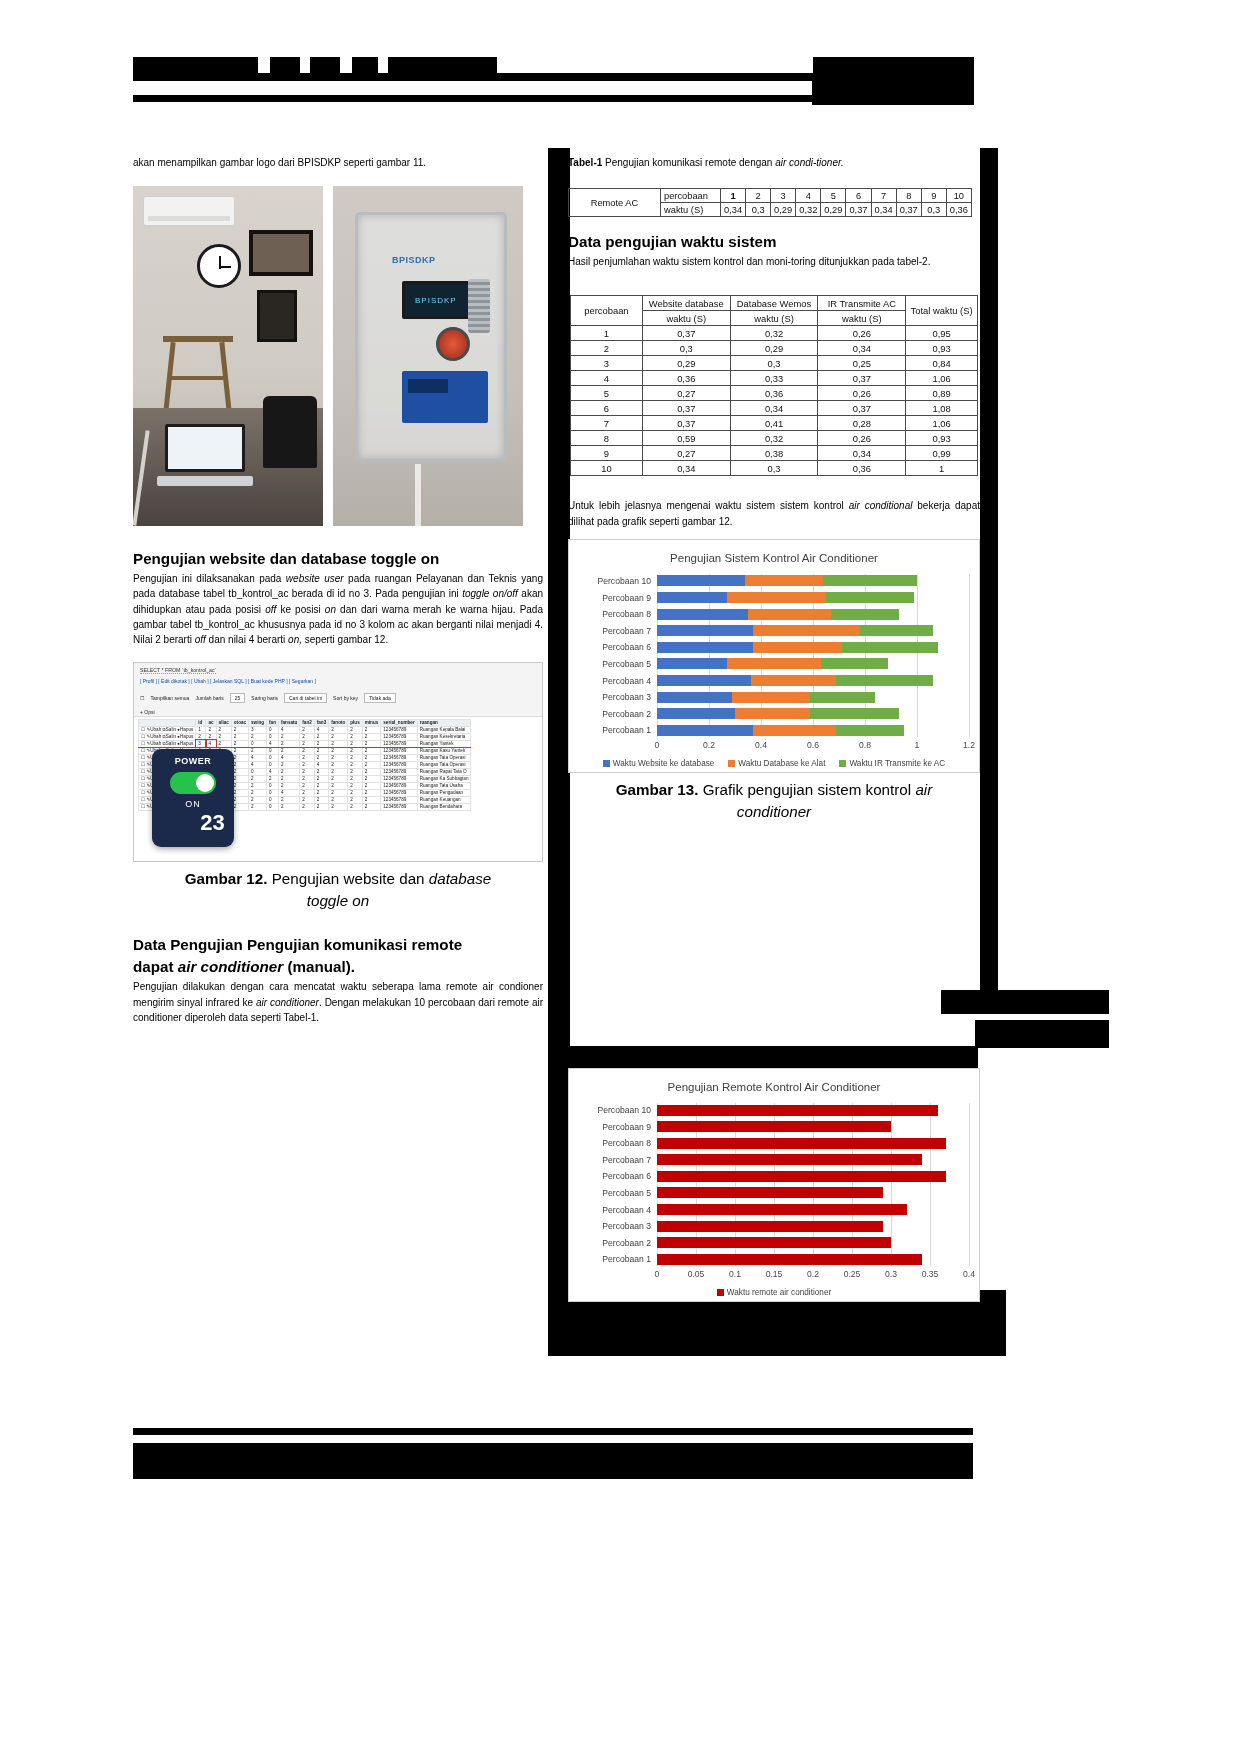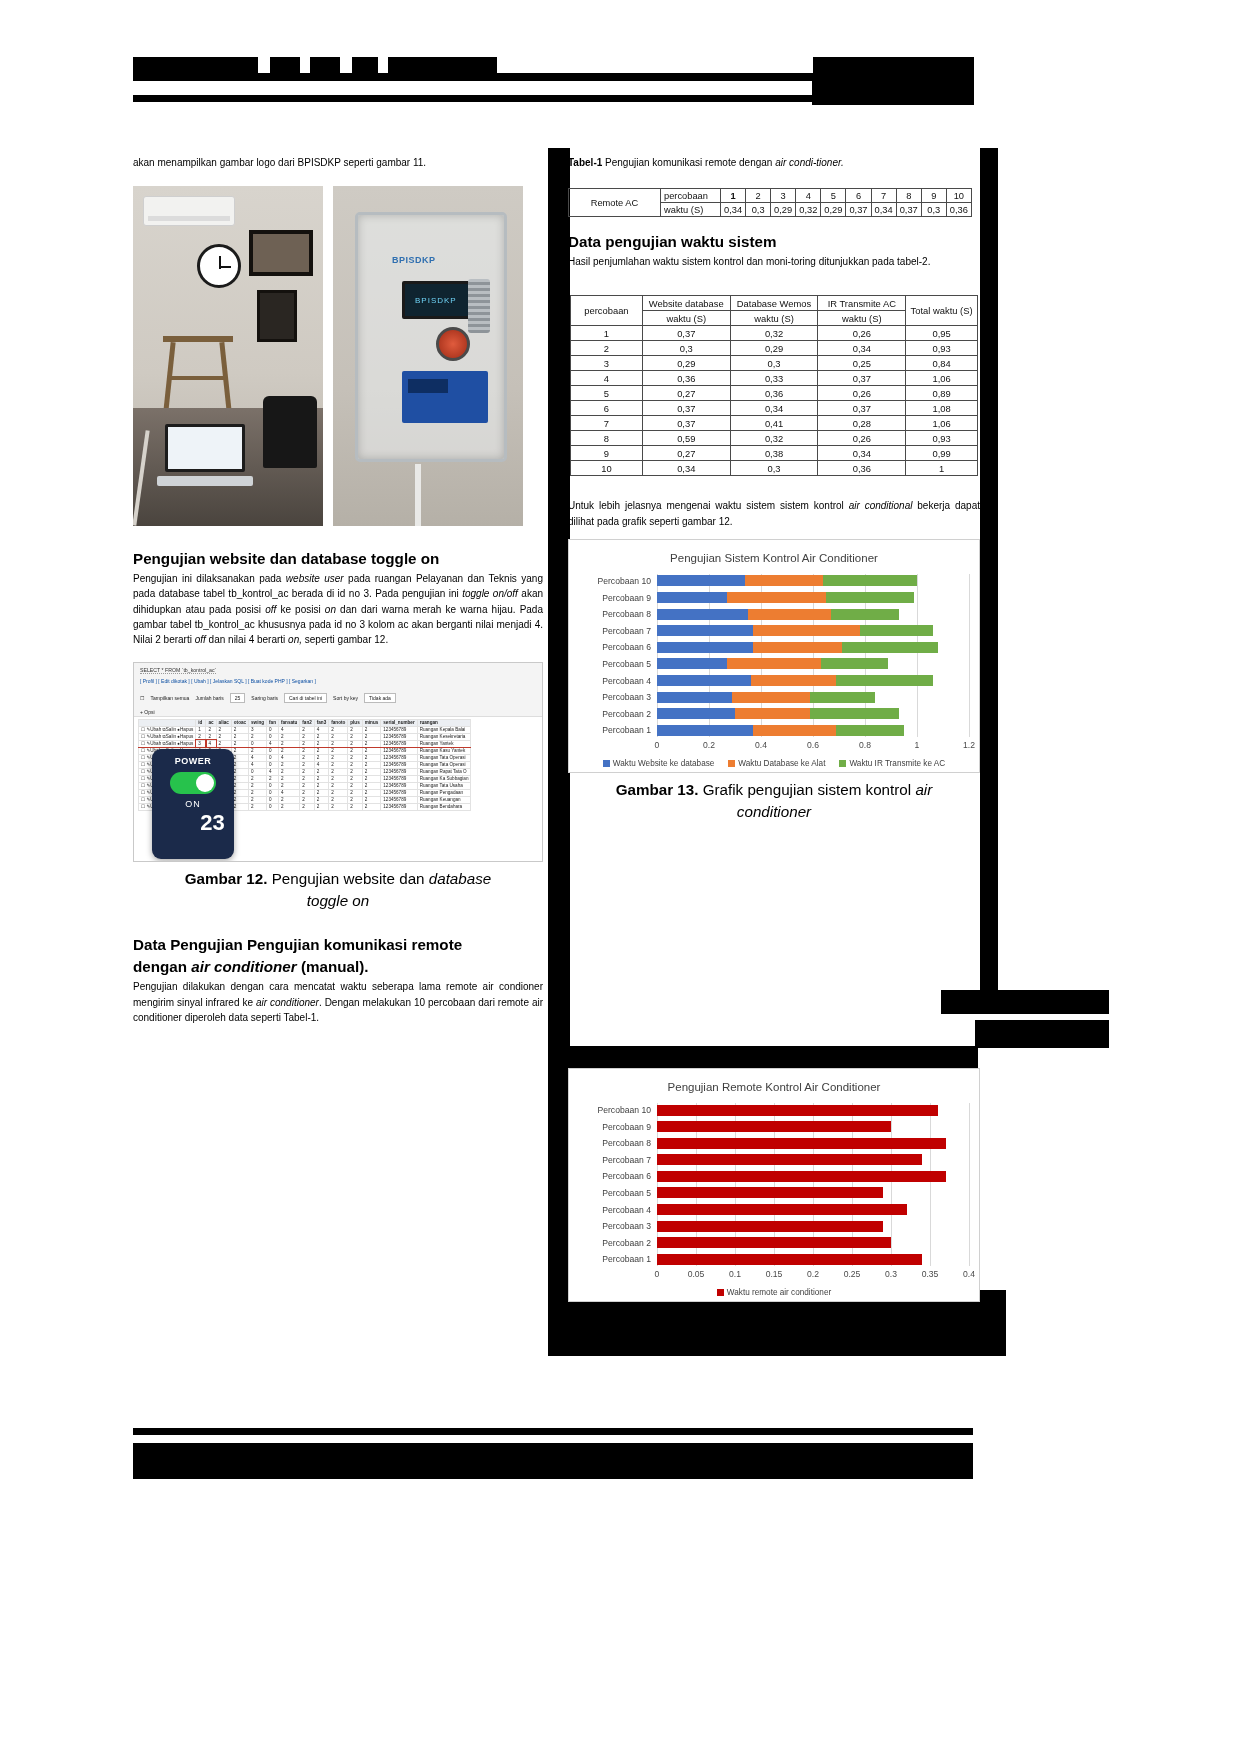--- a/index.html
+++ b/index.html
@@ -142,21 +142,21 @@
   .shot .links { position:absolute; left:6px; top:15px; font-size:5px; color:#0b4ea2; }
   .shot .ctrls { position:absolute; left:6px; top:30px; display:flex; gap:6px; align-items:center; font-size:5px; }
   .shot .ctrls .box { border:1px solid #bbb; background:#fff; padding:1px 4px; }
   .shot .opsi { position:absolute; left:6px; top:46px; font-size:5px; }
   .shot table.ph { position:absolute; left:4px; top:56px; border-collapse:collapse; font-size:4.6px; }
   .shot table.ph td { border:1px solid #e2e2e2; padding:0.5px 2px; white-space:nowrap; }
   .shot table.ph tr.hdr td { background:#eceff3; font-weight:bold; }
   .shot table.ph tr.sel td { border-top:1.4px solid #c0392b; border-bottom:1.4px solid #c0392b; }
   .shot .cellhl { outline:1.2px solid #c0392b; }
   .toggle-card {
-    position:absolute; left:18px; top:86px; width:82px; height:110px;
+    position:absolute; left:18px; top:86px; width:82px; height:98px;
     background:#1b2a4a; border-radius:9px; color:#fff; text-align:center;
     box-shadow:0 2px 6px rgba(0,0,0,.35);
   }
   .toggle-card .tc-title { font-size:9px; font-weight:bold; letter-spacing:.5px; margin-top:7px; }
   .toggle-card .tc-switch { width:46px; height:22px; border-radius:11px; background:#27c24c; margin:6px auto 0 auto; position:relative; }
   .toggle-card .tc-switch:after { content:""; position:absolute; right:2px; top:2px; width:18px; height:18px; border-radius:50%; background:#fff; }
   .toggle-card .tc-on { font-size:9px; margin-top:5px; letter-spacing:1px; }
   .toggle-card .tc-num { font-size:22px; font-weight:bold; margin-top:1px;padding-left:39px; }
 </style>
 </head>
@@ -480,21 +480,21 @@
 
     <div class="caption">
       <span class="bd">Gambar 12.</span><span> Pengujian website dan </span><span class="it">database</span><br>
       <span class="it">toggle on</span>
     </div>
 
     <div class="spacer-md"></div>
 
     <h3 class="head">
       <span>Data Pengujian Pengujian komunikasi remote</span><br>
-      <span>dengan </span><span class="it">air conditioner</span><span> (manual).</span>
+      <span>dapat </span><span class="it">air conditioner</span><span> (manual).</span>
     </h3>
 
     <p class="body"><span>Pengujian dilakukan dengan cara mencatat waktu seberapa lama remote air condioner mengirim sinyal infrared ke </span><span class="it">air conditioner</span><span>.  Dengan melakukan 10 percobaan dari remote air conditioner diperoleh data seperti Tabel-1.</span></p>
   </div>
 
   <div class="col-right">
 
     <p class="body"><span class="bd">Tabel-1</span><span> Pengujian komunikasi remote dengan </span><span class="it">air condi-tioner.</span></p>
 
     <table class="dt t1">

